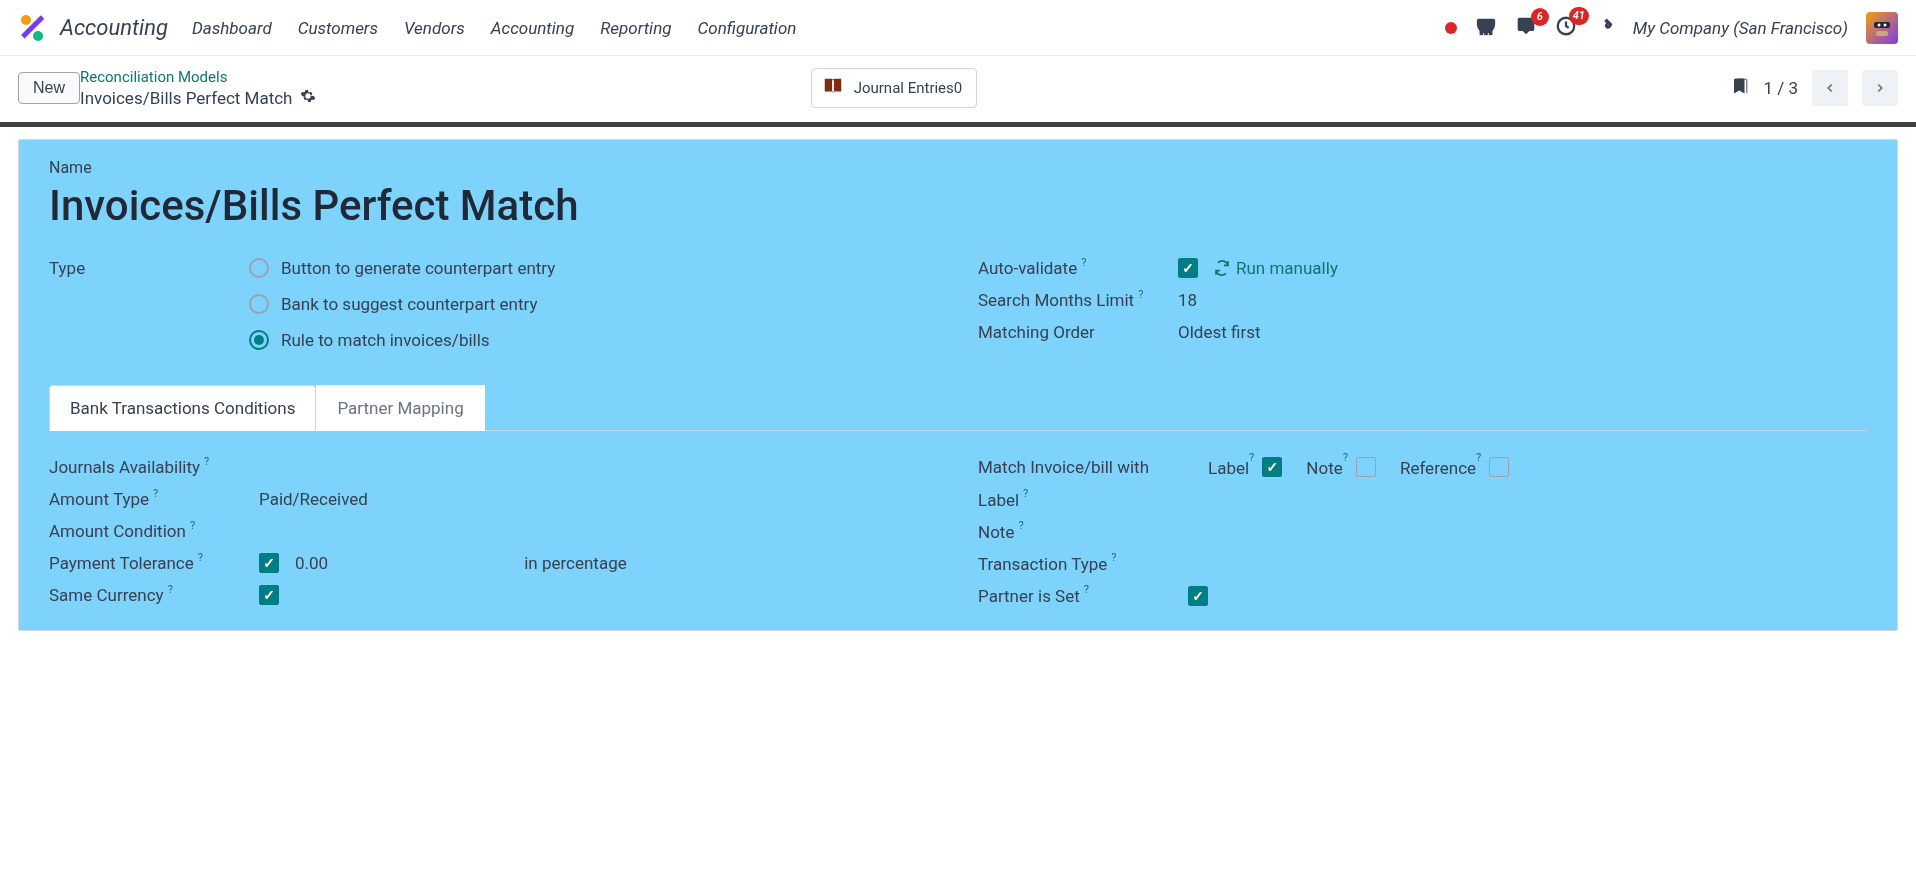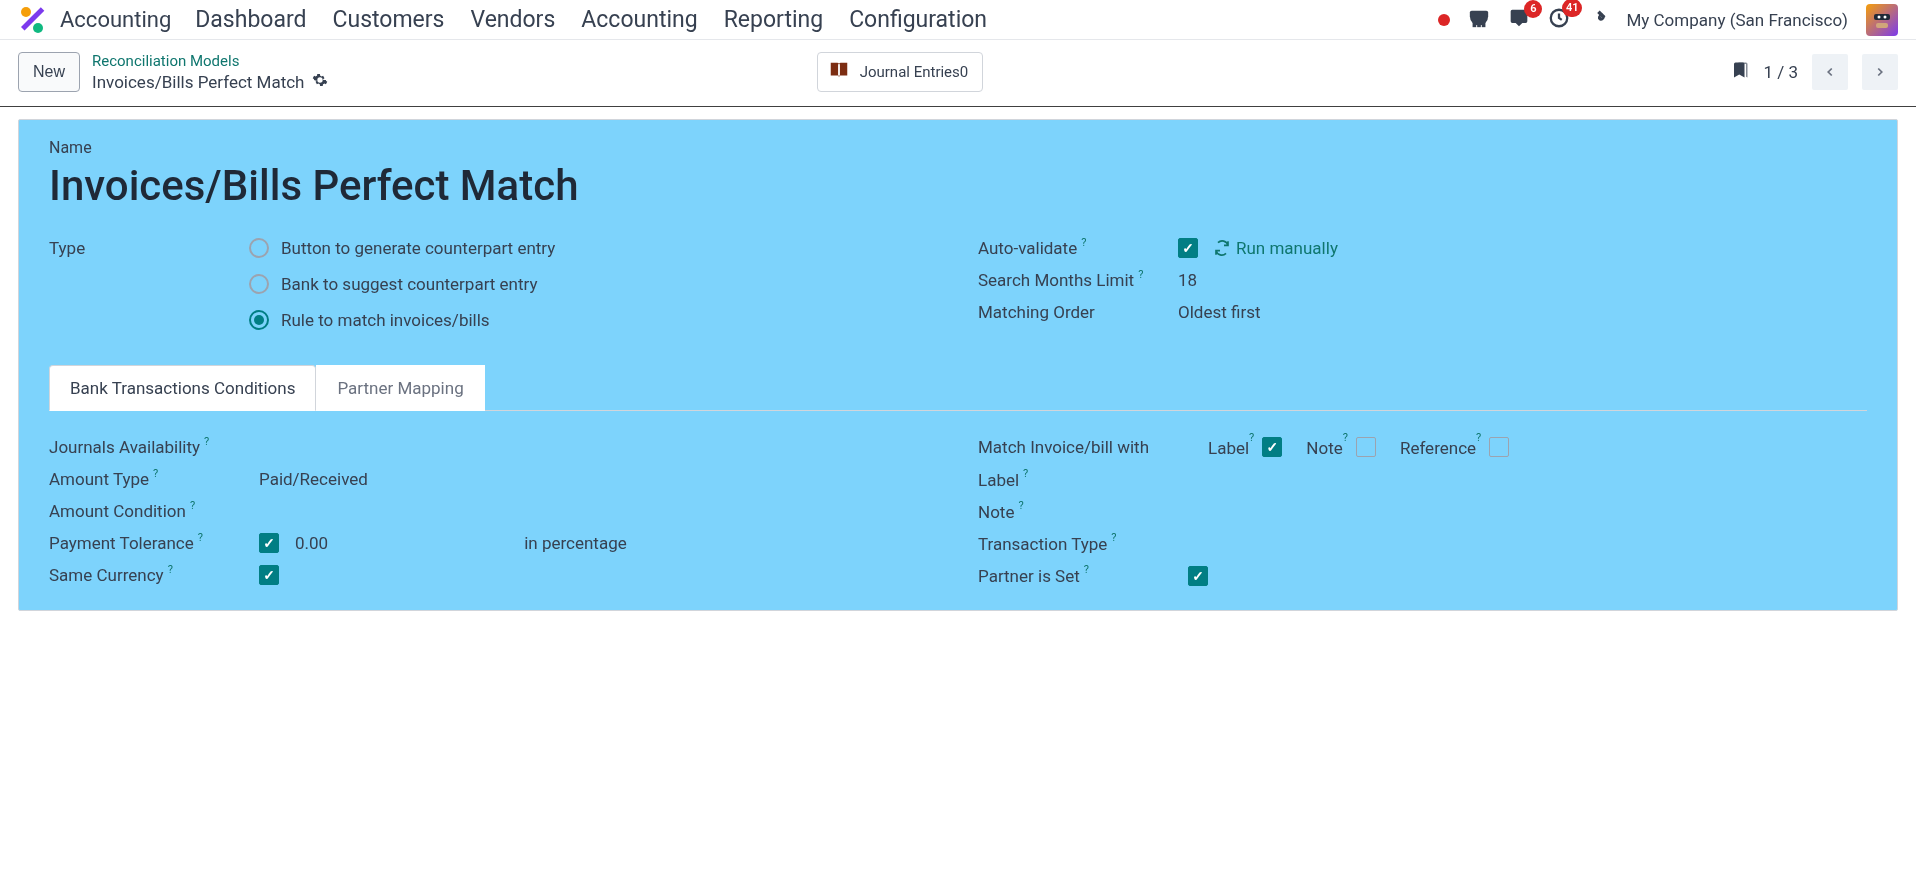--- a/index.html
+++ b/index.html
@@ -7,21 +7,22 @@
     font-family: -apple-system, BlinkMacSystemFont, "Segoe UI", Roboto, "Helvetica Neue", Arial, sans-serif;
     font-size: 15px;
     color: #374151;
     background: #fff;
   }
   .topbar {
     display: flex;
     align-items: center;
     padding: 8px 18px;
     border-bottom: 1px solid #e5e7eb;
-    height: 40px;
+    height: 56px;
+    font-style: italic;
   }
   .logo {
     width: 28px;
     height: 28px;
     margin-right: 14px;
     position: relative;
   }
   .app-title {
     font-size: 22px;
     color: #374151;
@@ -29,21 +30,21 @@
     font-weight: 400;
   }
   .nav-menu {
     display: flex;
     gap: 26px;
     flex: 1;
   }
   .nav-menu a {
     color: #374151;
     text-decoration: none;
-    font-size: 23px;
+    font-size: 17px;
     cursor: pointer;
   }
   .topbar-right {
     display: flex;
     align-items: center;
     gap: 18px;
   }
   .top-icon {
     position: relative;
     cursor: pointer;
@@ -75,23 +76,23 @@
   }
   .avatar {
     width: 32px; height: 32px; border-radius: 4px;
     background: linear-gradient(135deg,#f59e0b,#7c3aed);
     display:flex;align-items:center;justify-content:center;
     color:#fff;font-size:18px;
   }
   
   .control-bar {
     display: flex;
+    align-items: center;
     padding: 12px 18px 14px 18px;
-    border-bottom: 1px solid #404040;
-    gap: 12px;
+    border-bottom: 5px solid #404040;
   }
   .btn-new {
     border: 1px solid #9ca3af;
     background: #f9fafb;
     padding: 6px 14px;
     border-radius: 4px;
     font-size: 16px;
     color: #374151;
     cursor: pointer;
   }

